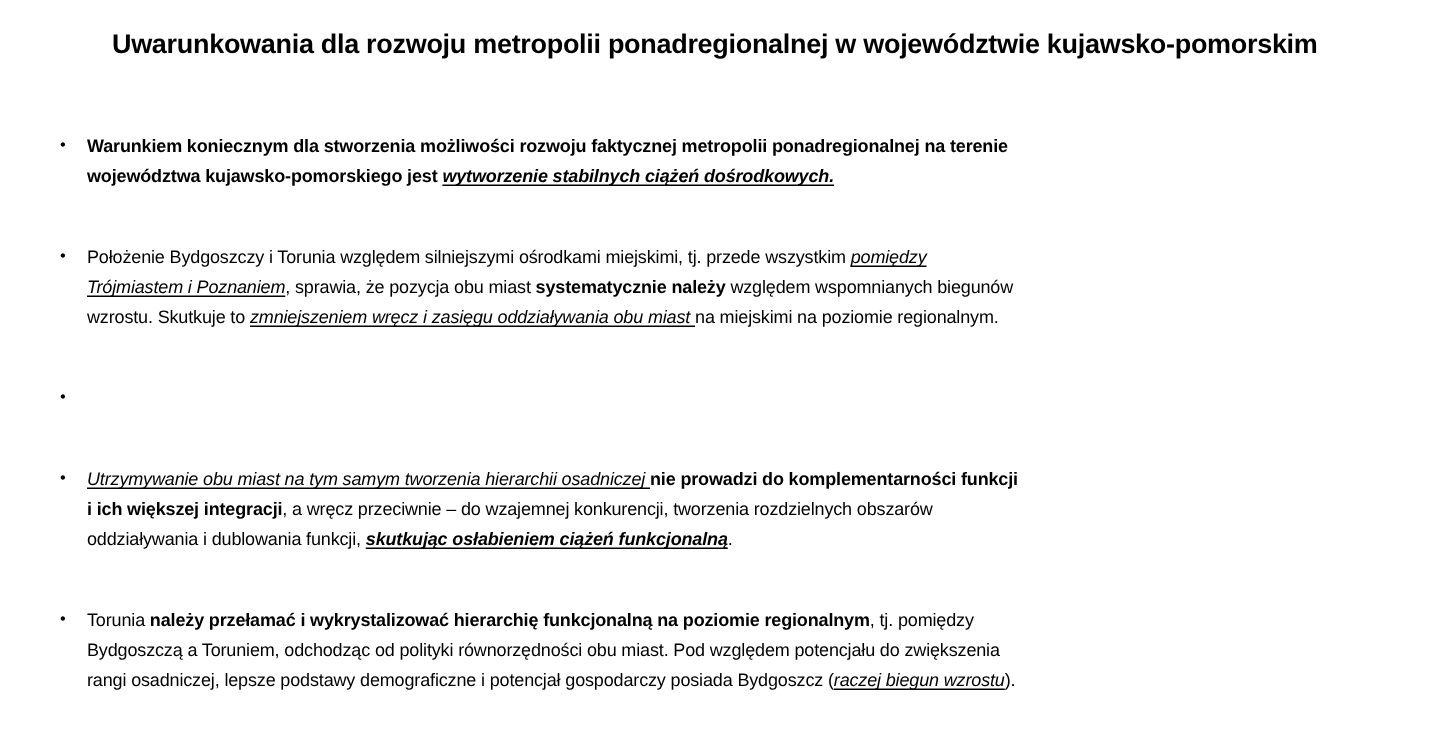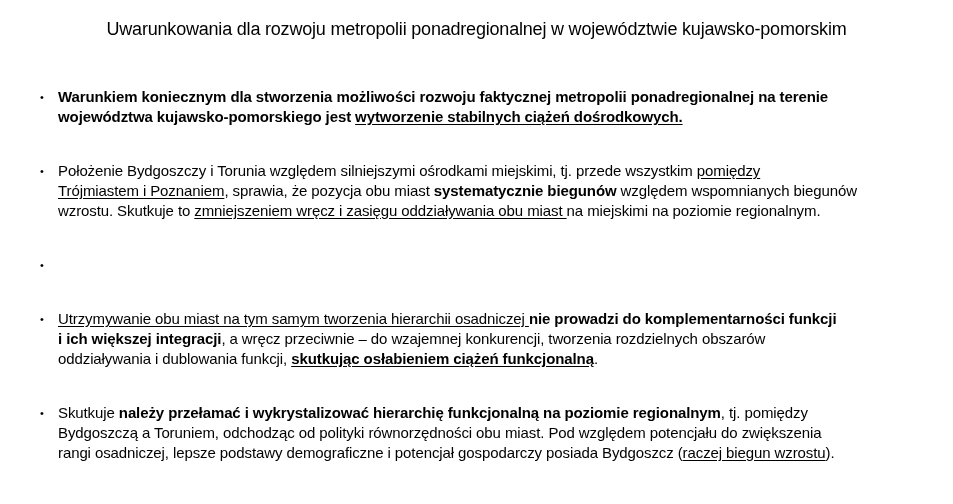--- a/index.html
+++ b/index.html
@@ -13,74 +13,74 @@
     overflow: hidden;
   }
   .title {
     position: absolute;
     top: 19px;
     left: 0;
     width: 100%;
     text-align: center;
     font-size: 18px;
     letter-spacing: -0.2px;
-    font-weight: normal;
+    font-weight: bold;
   }
   .bullets {
     position: absolute;
     top: 87px;
     left: 40px;
     width: 892px;
   }
   .bullet {
     display: flex;
     align-items: flex-start;
     margin-bottom: 34px;
   }
   .marker {
     flex: 0 0 18px;
     width: 18px;
     font-size: 11px;
     line-height: 20px;
   }
   .content {
     white-space: pre-wrap;
-    font-size: 15px;
+    font-size: 12px;
     line-height: 20px;
     letter-spacing: -0.1px;
   }
   .content .b { font-weight: bold; }
-  .content .u { text-decoration: underline; text-underline-offset: 2px; }
+  .content .u { text-decoration: underline; text-underline-offset: 2px; font-style: italic; }
 </style>
 </head>
 <body>
 
 <div class="slide">
   <div class="title">Uwarunkowania dla rozwoju metropolii ponadregionalnej w województwie kujawsko-pomorskim</div>
   <div class="bullets">
       <div class="bullet">
         <span class="marker">•</span>
         <span class="content"><span class="b">Warunkiem koniecznym dla stworzenia możliwości rozwoju faktycznej metropolii ponadregionalnej na terenie
 województwa kujawsko-pomorskiego jest </span><span class="b u">wytworzenie stabilnych ciążeń dośrodkowych.</span></span>
       </div>
       <div class="bullet">
         <span class="marker">•</span>
         <span class="content"><span>Położenie Bydgoszczy i Torunia względem silniejszymi ośrodkami miejskimi, tj. przede wszystkim </span><span class="u">pomiędzy
-Trójmiastem i Poznaniem</span><span>, sprawia, że pozycja obu miast </span><span class="b">systematycznie biegunów</span><span> względem wspomnianych biegunów
+Trójmiastem i Poznaniem</span><span>, sprawia, że pozycja obu miast </span><span class="b">systematycznie należy</span><span> względem wspomnianych biegunów
 wzrostu. Skutkuje to </span><span class="u">zmniejszeniem wręcz i zasięgu oddziaływania obu miast </span><span>na miejskimi na poziomie regionalnym.</span></span>
       </div>
       <div class="bullet">
         <span class="marker">•</span>
       </div>
       <div class="bullet">
         <span class="marker">•</span>
         <span class="content"><span class="u">Utrzymywanie obu miast na tym samym tworzenia hierarchii osadniczej </span><span class="b">nie prowadzi do komplementarności funkcji
 i ich większej integracji</span><span>, a wręcz przeciwnie – do wzajemnej konkurencji, tworzenia rozdzielnych obszarów
 oddziaływania i dublowania funkcji, </span><span class="b u">skutkując osłabieniem ciążeń funkcjonalną</span><span>.</span></span>
       </div>
       <div class="bullet">
         <span class="marker">•</span>
-        <span class="content"><span>Skutkuje </span><span class="b">należy przełamać i wykrystalizować hierarchię funkcjonalną na poziomie regionalnym</span><span>, tj. pomiędzy
+        <span class="content"><span>Torunia </span><span class="b">należy przełamać i wykrystalizować hierarchię funkcjonalną na poziomie regionalnym</span><span>, tj. pomiędzy
 Bydgoszczą a Toruniem, odchodząc od polityki równorzędności obu miast. Pod względem potencjału do zwiększenia
 rangi osadniczej, lepsze podstawy demograficzne i potencjał gospodarczy posiada Bydgoszcz (</span><span class="u">raczej biegun wzrostu</span><span>).</span></span>
       </div>
     </div>
 </div>
 
 </body></html>

